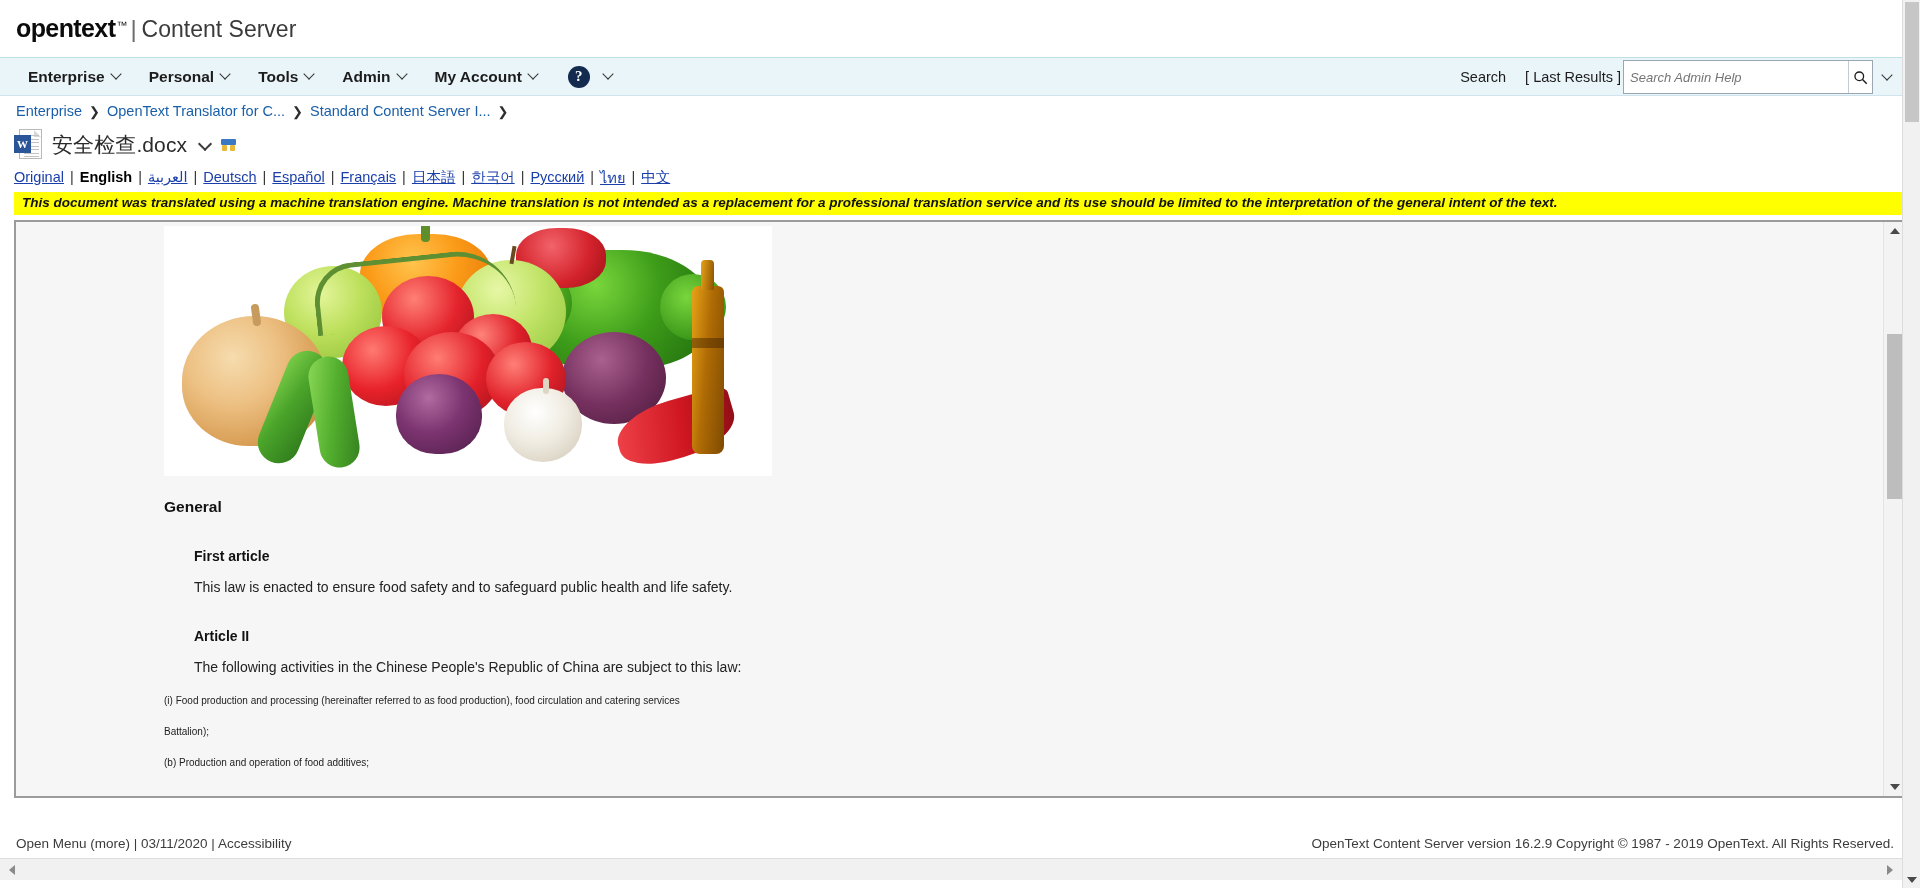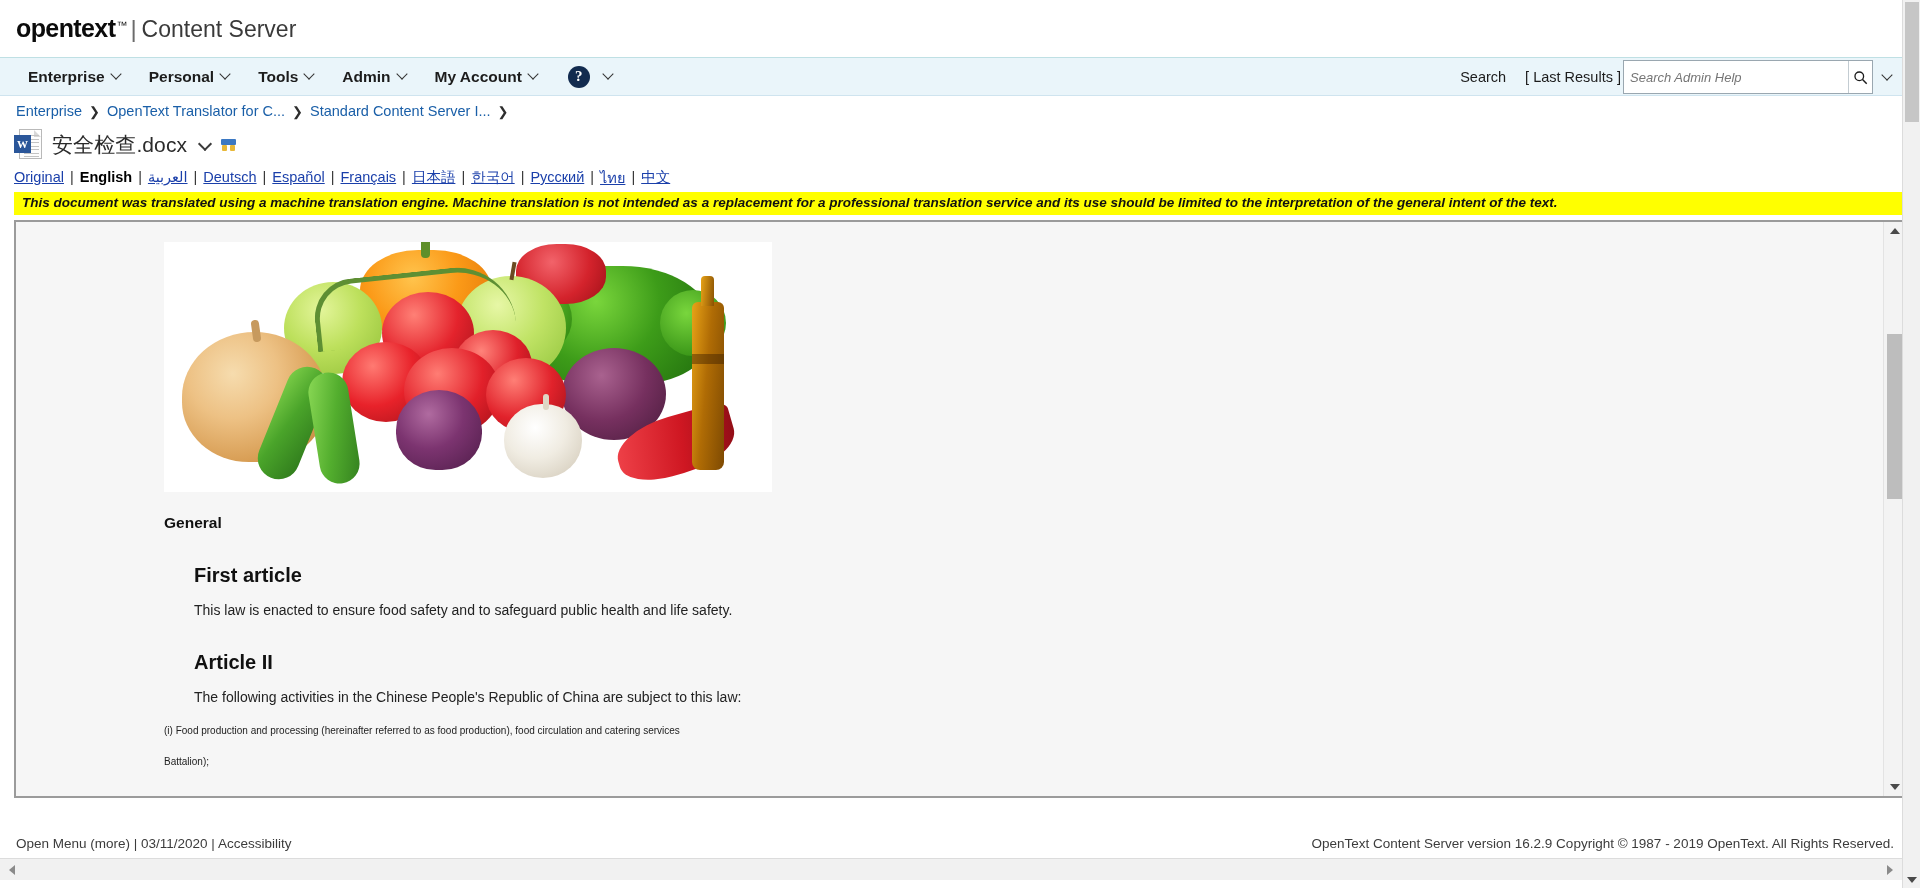--- a/index.html
+++ b/index.html
@@ -150,21 +150,21 @@
     border-left: 2px solid #9b9b9b;
     border-right: 2px solid #9b9b9b;
     border-bottom: 2px solid #9b9b9b;
     background:#f6f6f6;
     overflow:hidden;
   }
   .doc-canvas {
     position:absolute; left:0; top:0; right:22px; bottom:0;
     background:#f6f6f6; padding: 0 0 0 0; overflow:hidden;
   }
-  .doc-inner { padding: 18px 0 0 0; }
+  .doc-inner { padding: 2px 0 0 0; }
 
   .food-photo {
     margin-left: 148px; margin-top: 2px;
     width: 608px; height: 250px;
     background: #ffffff;
     position:relative; overflow:hidden;
   }
 
   
   .veg { position:absolute; }
@@ -220,21 +220,21 @@
   .ampoule::before{content:"";position:absolute;left:9px;top:-26px;width:13px;height:30px;
     background:linear-gradient(95deg,#e8a317,#8a5203);border-radius:4px 4px 0 0;}
   .ampoule::after{content:"";position:absolute;left:0;top:52px;width:32px;height:10px;
     background:rgba(60,30,0,0.45);}
 
   .doc-h1 {
     margin: 22px 0 0 148px; font-size:15.5px; font-weight:bold; color:#111;
     font-family:"Liberation Sans", sans-serif;
   }
   .doc-h2 {
-    margin: 32px 0 0 178px; font-size:20px; font-weight:bold; color:#111;
+    margin: 32px 0 0 178px; font-size:14px; font-weight:bold; color:#111;
   }
   .doc-p-indent {
     margin: 14px 0 0 178px; font-size:14px; color:#222; line-height:1.3;
   }
   .doc-p {
     margin: 18px 0 0 148px; font-size:10px; color:#222; line-height:1.3;
   }
 
   
   .vscroll {
@@ -443,20 +443,21 @@
         <div class="doc-h1">General</div>
 
         <div class="doc-h2">First article</div>
         <div class="doc-p-indent">This law is enacted to ensure food safety and to safeguard public health and life safety.</div>
 
         <div class="doc-h2">Article II</div>
         <div class="doc-p-indent">The following activities in the Chinese People's Republic of China are subject to this law:</div>
 
         <div class="doc-p">(i) Food production and processing (hereinafter referred to as food production), food circulation and catering services</div>
         <div class="doc-p">Battalion);</div>
+        <div class="doc-p">(b) Production and operation of food additives;</div>
 
       </div>
     </div>
 
     <div class="vscroll">
       <div class="arrow-up">
           <span class="tri-up"></span>
         </div>
       <div class="vthumb"></div>
       <div class="arrow-dn">

